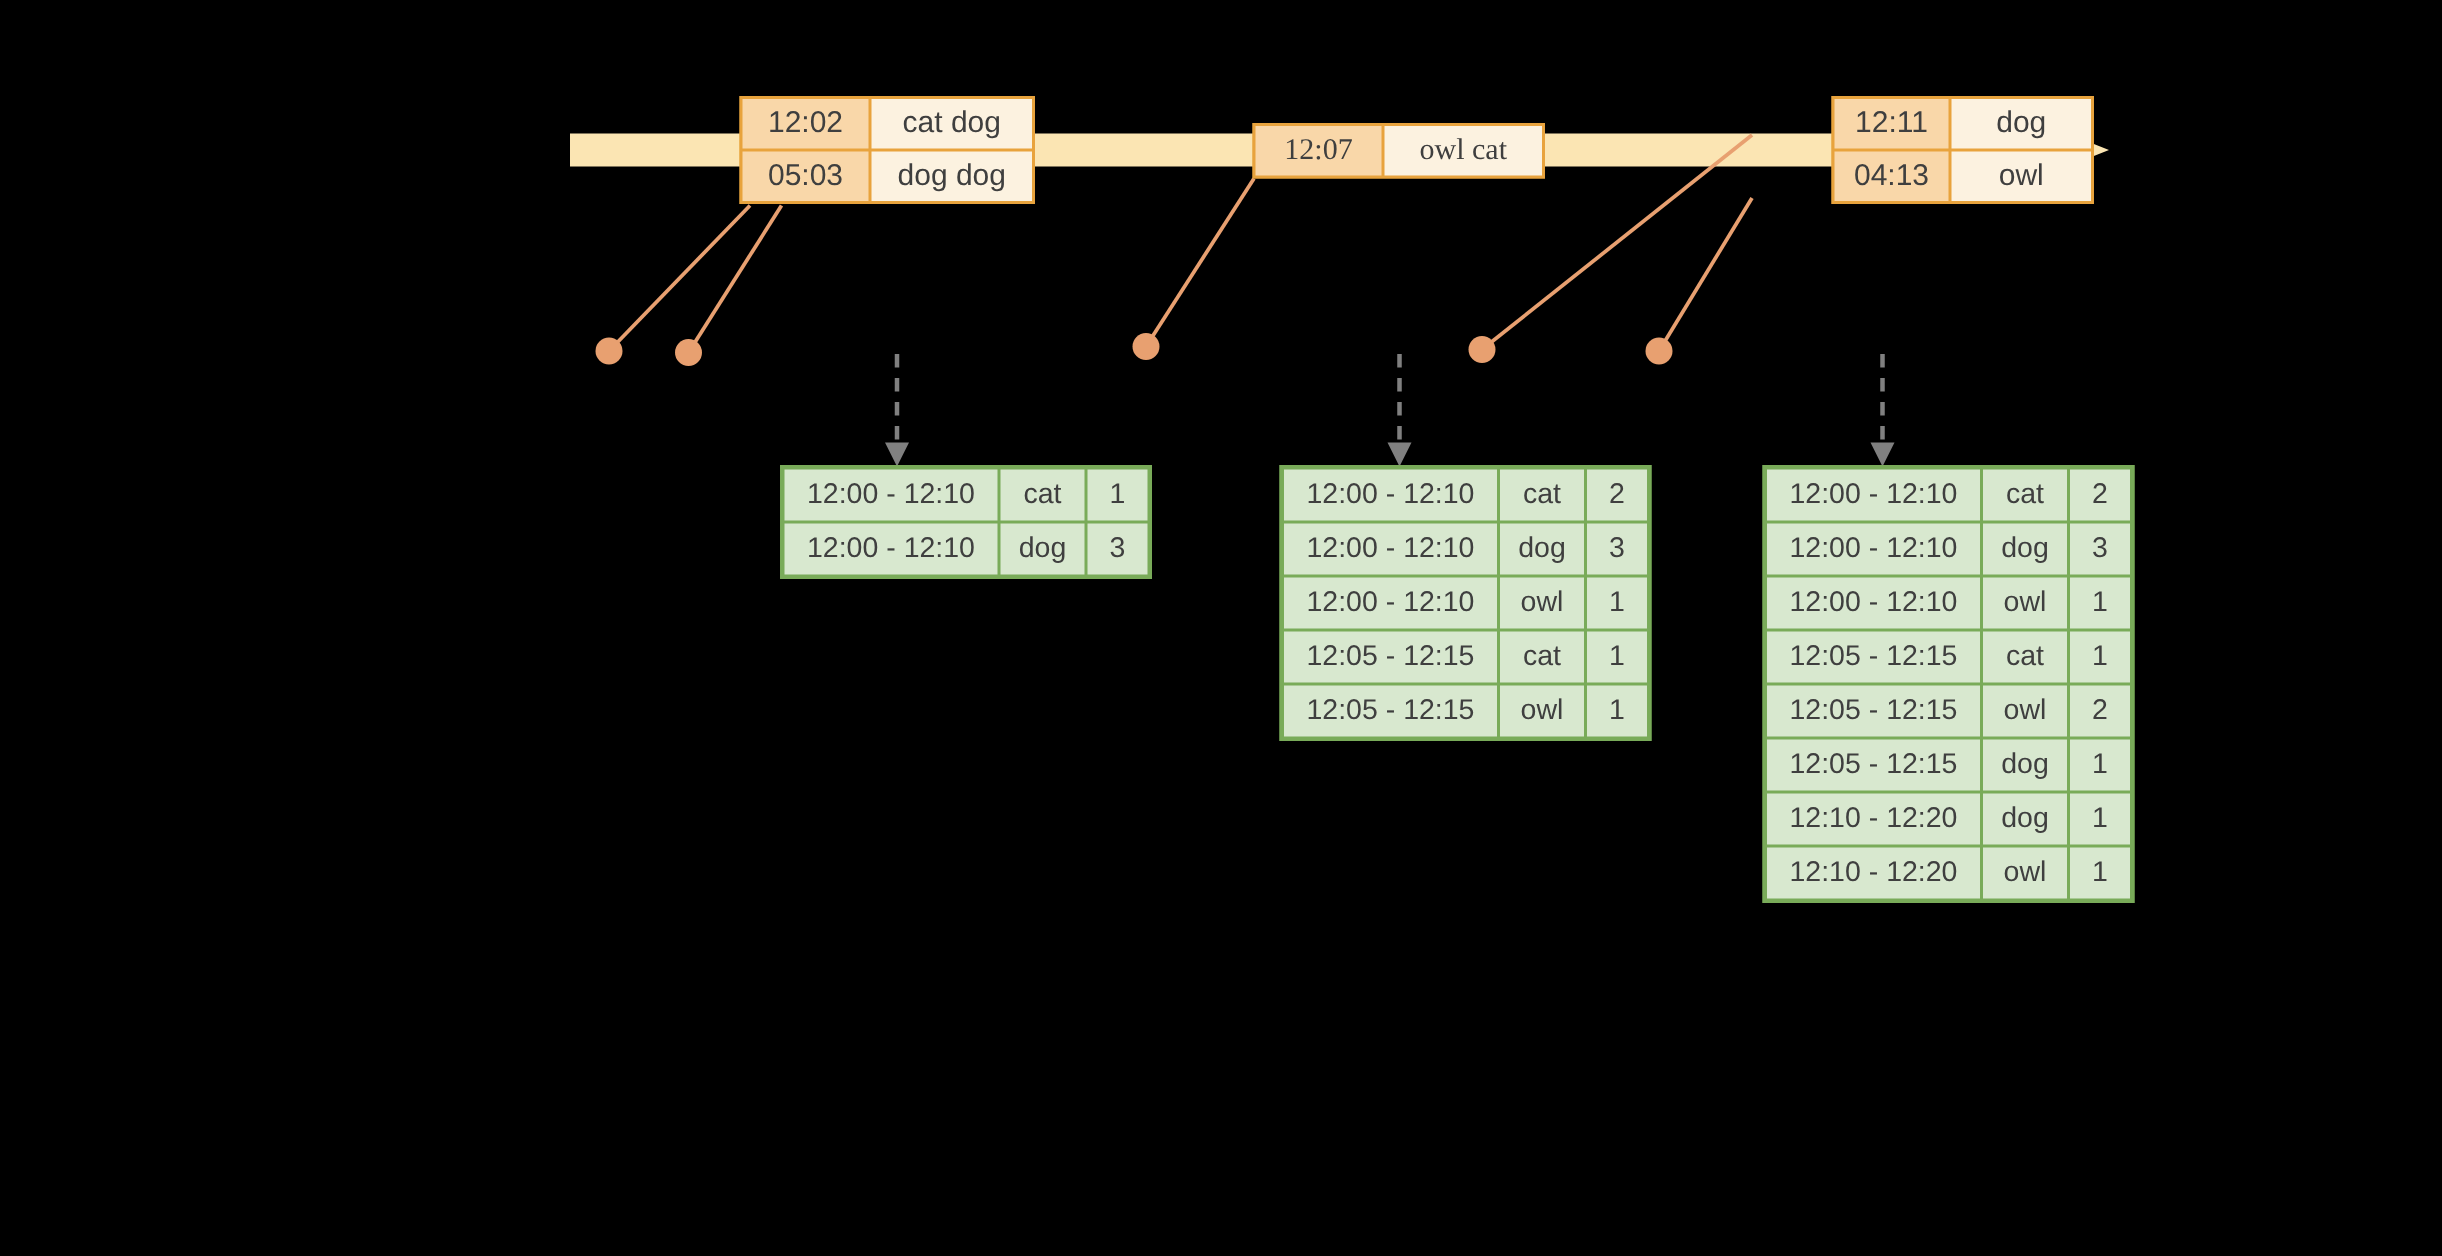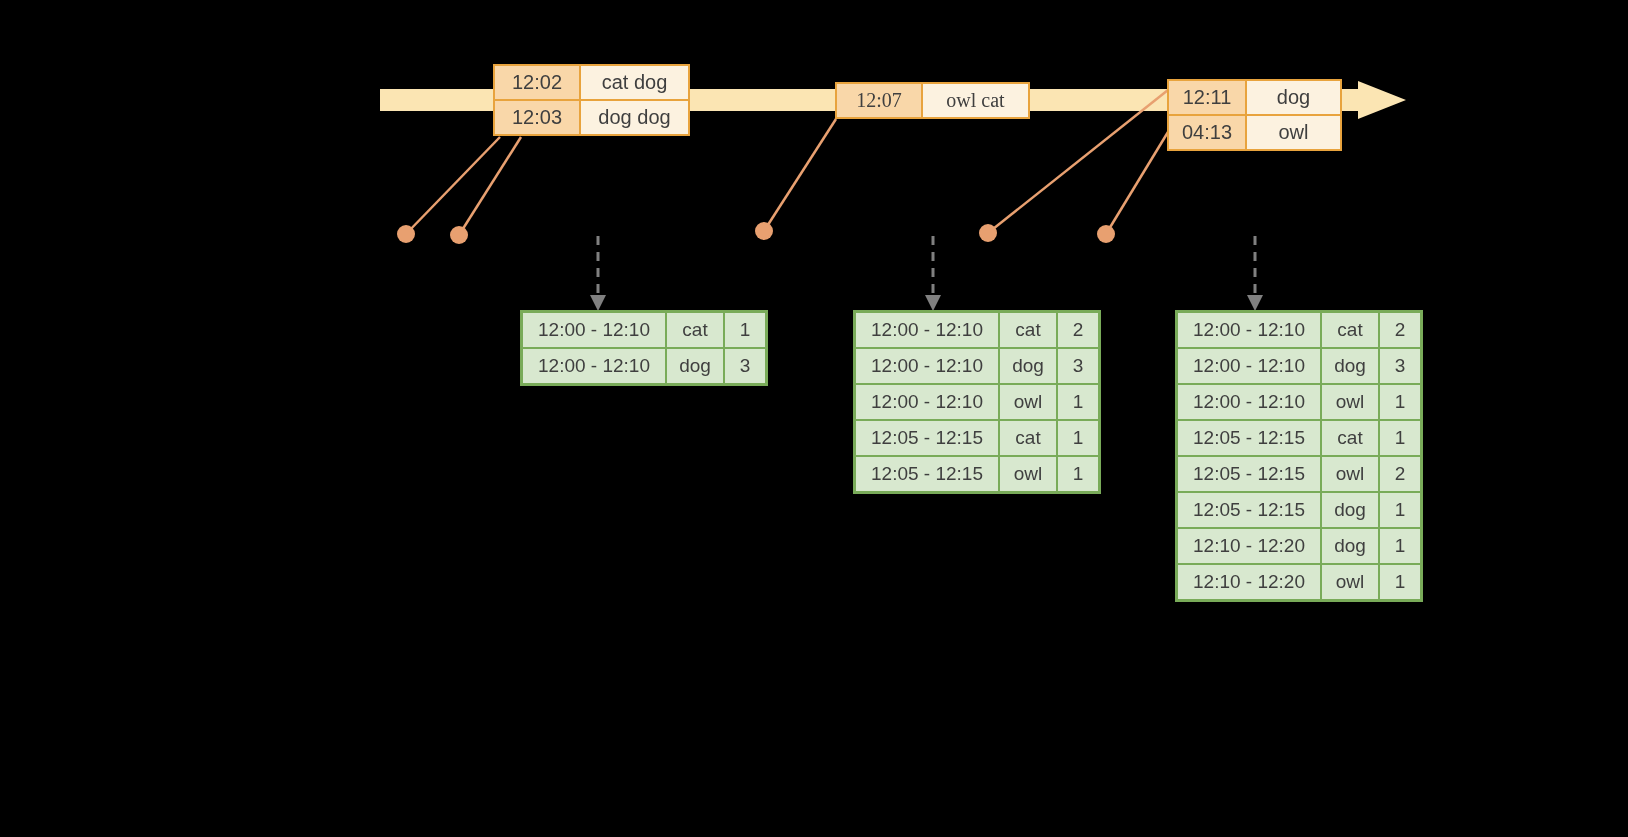--- a/index.html
+++ b/index.html
@@ -32,21 +32,21 @@
     border: 2px solid var(--event-border, #E8A33D);
     background: var(--event-border, #E8A33D);
     color: var(--table-text, #3F3F3F);
     font-size: 20px;
   }
   .event-table .cell { display: flex; align-items: center; justify-content: center; }
   .event-table .c0 { background: var(--event-time-fill, #F9D7A9); }
   .event-table .c1 { background: var(--event-word-fill, #FCF2E0); }
   .t1 { left: 493px; top: 64px;  grid-template-columns: 84px 107px; }
   .t2 { left: 835px; top: 82px;  grid-template-columns: 84px 105px; font-family: Liberation Serif, serif; }
-  .t3 { left: 1167px; top: 64px; grid-template-columns: 76px 93px; margin-top: 15px; }
+  .t3 { left: 1221px; top: 64px; grid-template-columns: 76px 93px; }
 
   
   .result-table {
     position: absolute;
     display: grid;
     gap: 2px;
     grid-auto-rows: 34px;
     grid-template-columns: 142px 56px 40px;
     border: 3px solid var(--result-border, #79AB59);
     background: var(--result-border, #79AB59);
@@ -89,21 +89,21 @@
     <line class="trigger-line" x1="933" y1="236" x2="933" y2="296"></line>
     <polygon class="trigger-head" points="925,295 941,295 933,311"></polygon>
 
     <line class="trigger-line" x1="1255" y1="236" x2="1255" y2="296"></line>
     <polygon class="trigger-head" points="1247,295 1263,295 1255,311"></polygon>
   </svg>
 
   <div class="event-table t1">
       <div class="cell c0">12:02</div>
       <div class="cell c1">cat dog</div>
-      <div class="cell c0">12:03</div>
+      <div class="cell c0">05:03</div>
       <div class="cell c1">dog dog</div>
     </div>
   <div class="event-table t2">
       <div class="cell c0">12:07</div>
       <div class="cell c1">owl cat</div>
     </div>
   <div class="event-table t3">
       <div class="cell c0">12:11</div>
       <div class="cell c1">dog</div>
       <div class="cell c0">04:13</div>

